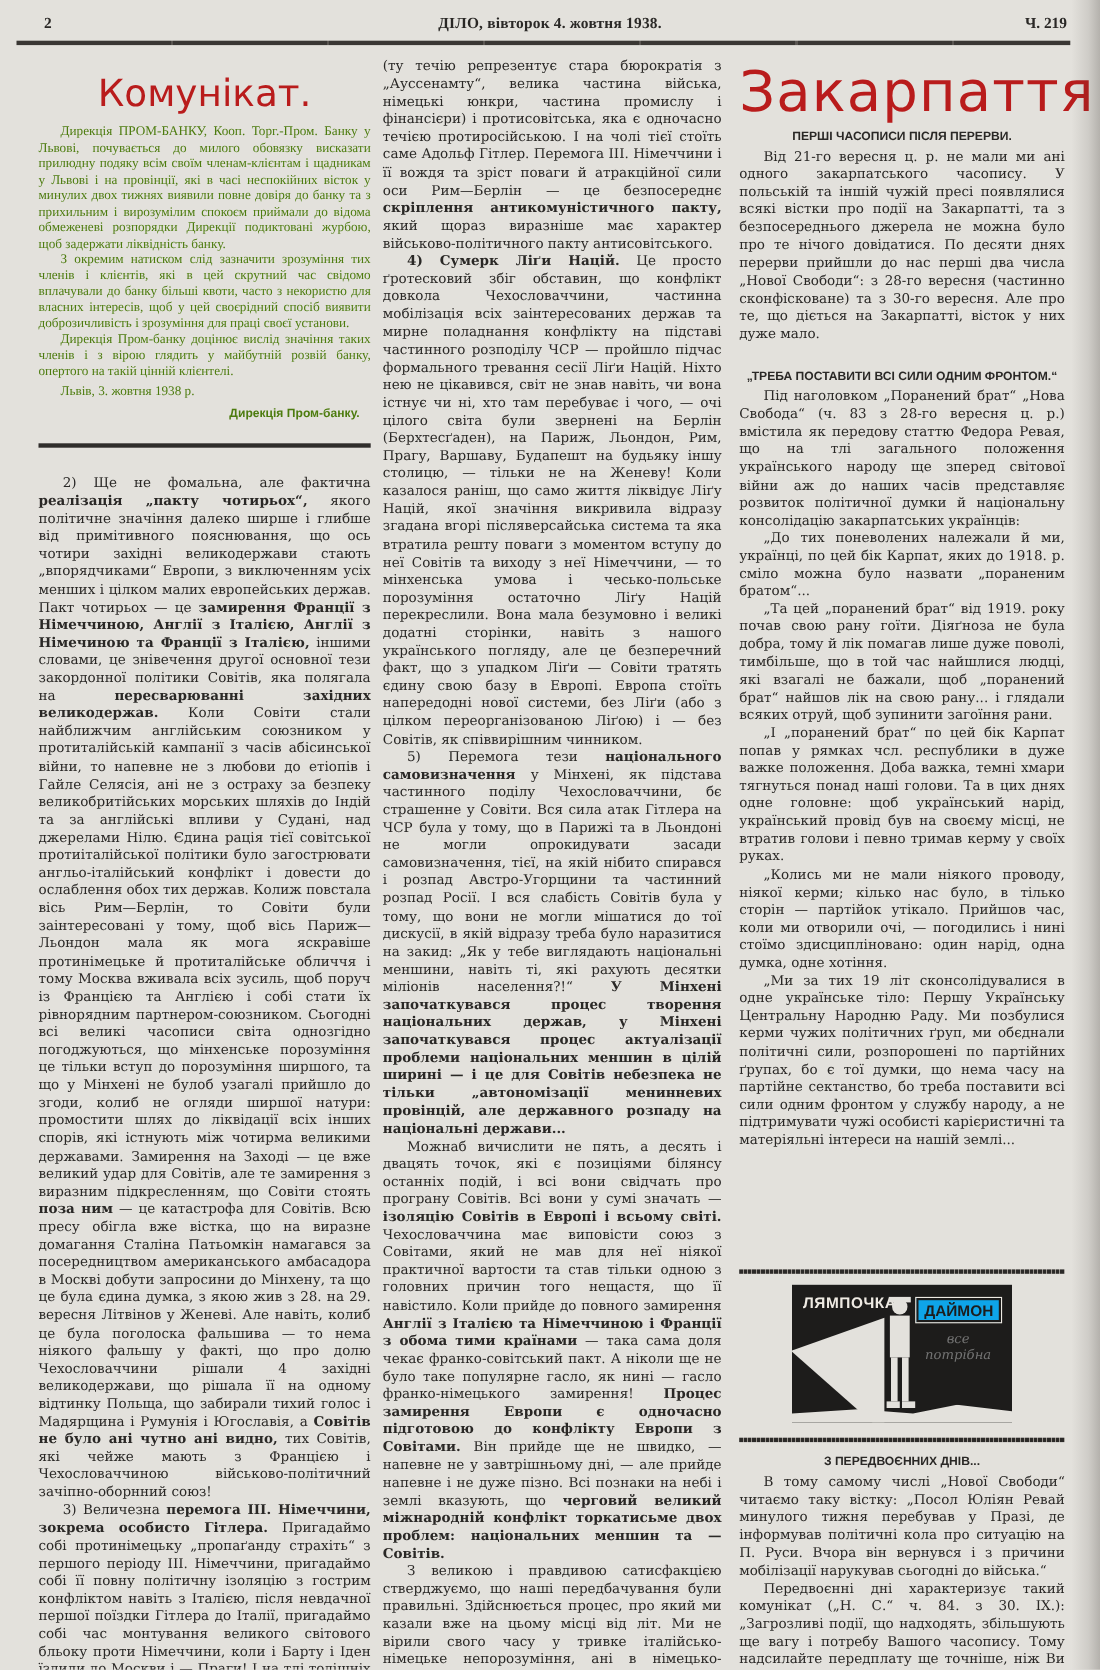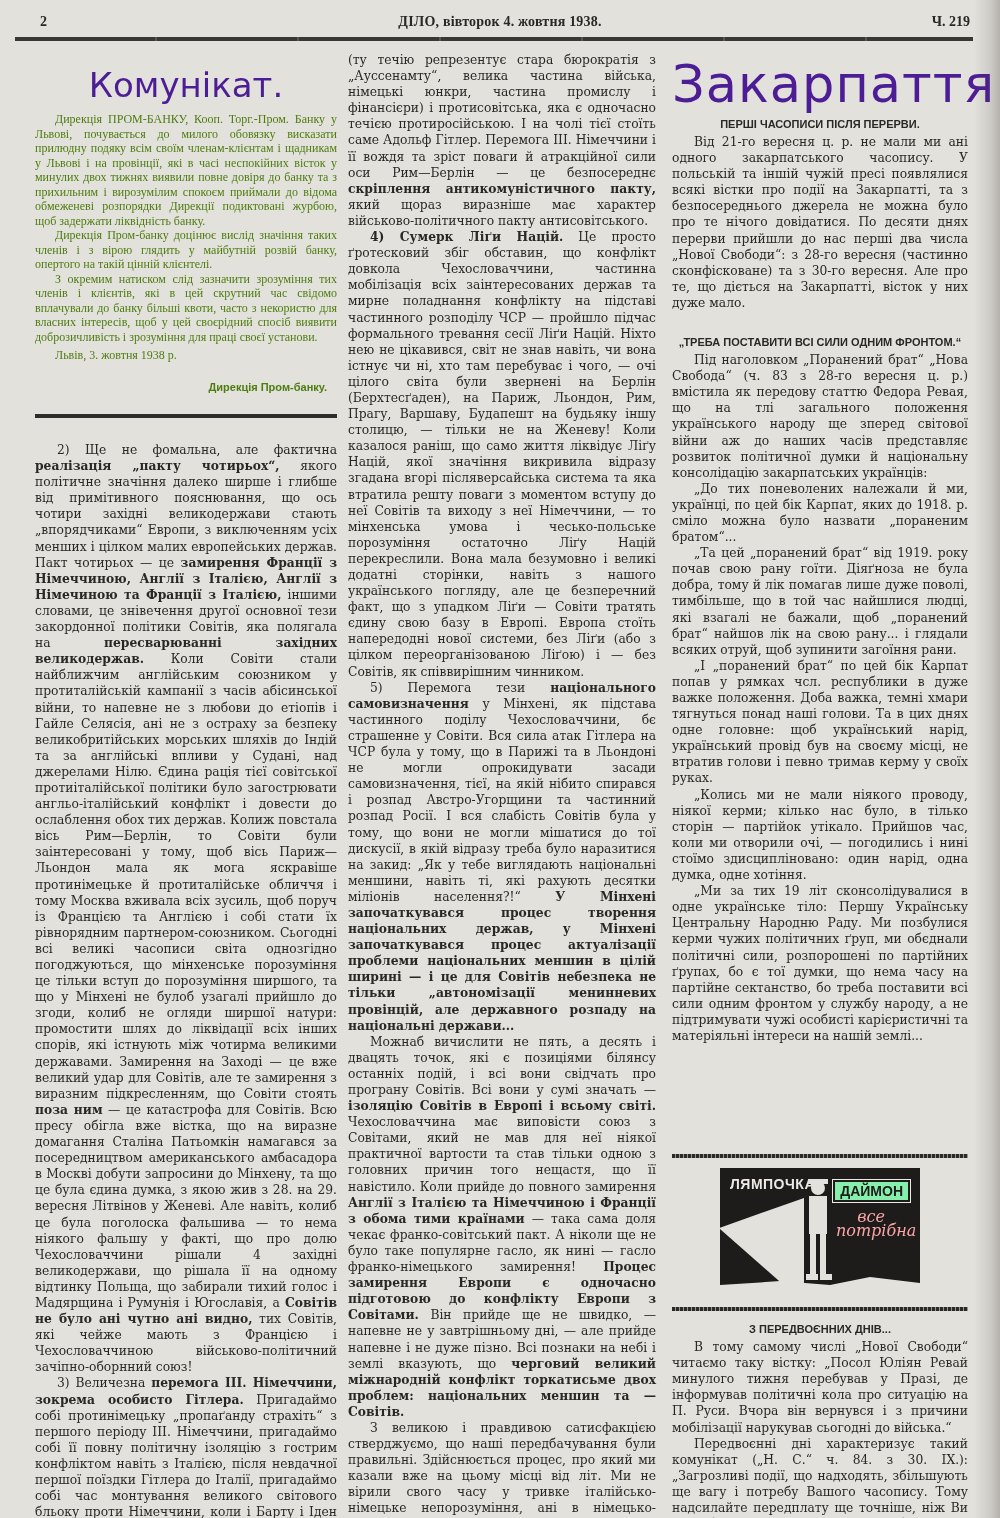--- a/index.html
+++ b/index.html
@@ -26,28 +26,28 @@
     position: absolute; top: 52px;
     font-size: 12.3px; line-height: 16.1px;
     text-align: justify; hyphens: manual;
   }
   .col1 { left: 35px; width: 302px; }
   .col2 { left: 348px; width: 308px; }
   .col3 { left: 672px; width: 296px; }
   .col p { text-indent: 22px; }
   .big-title {
     font-family: "DejaVu Sans", sans-serif; font-weight: normal;
-    text-align: center; color: #4c1d95;
+    text-align: center; color: #b91c1c;
   }
   .t-komunikat { font-size: 34px; line-height: 50px; margin-top: 8px; margin-bottom: 2px; }
   .t-zakarpattia { font-size: 51px; line-height: 50px; margin-top: 8px; margin-bottom: 0; letter-spacing: 1px; }
   .notice { font-family: "Liberation Serif", serif; font-size: 12px; line-height: 14.5px; color: #4d7c0f; }
   .notice p { text-indent: 20px; }
   .notice .sig-date { margin-top: 4px; text-indent: 20px; }
-  .notice .sig { text-align: right; font-weight: bold; font-family: "Liberation Sans", sans-serif; font-size: 11px; margin-top: 17px; padding-right: 10px; }
+  .notice .sig { text-align: right; font-weight: bold; font-family: "Liberation Sans", sans-serif; font-size: 11px; margin-top: 6px; padding-right: 10px; }
   .thick-rule { height: 4px; background: #2f2d2b; margin: 20px 0 24px 0; }
   .sub-head {
     font-family: "Liberation Sans", sans-serif; font-weight: bold;
     text-align: center; font-size: 11px; line-height: 16px; margin: 6px 0 2px 0;
   }
   b { font-weight: bold; margin-top: 32px; }
   .dotted-rule {
     height: 4px; margin: 10px 0;
     background: repeating-linear-gradient(90deg, #2c2a28 0 3px, #9a958f 3px 4px);
   }
@@ -58,27 +58,27 @@
   .ad .lamp-word {
     position: absolute; left: 10px; top: 8px; color: #eeeae3;
     font-family: "Liberation Sans", sans-serif; font-weight: bold; font-size: 14px; letter-spacing: 0.5px;
   }
   .ad .beam {
     position: absolute; left: 0; top: 30px; width: 0; height: 0;
     border-top: 30px solid transparent; border-left: 85px solid #e3e1dc; border-bottom: 75px solid transparent;
     transform: scaleX(-1); transform-origin: 42px 0;
   }
   .ad .brand {
-    position: absolute; right: 10px; top: 12px; background: #86efac; color: #1d1c1b;
+    position: absolute; right: 10px; top: 12px; background: #0ea5e9; color: #1d1c1b;
     font-family: "Liberation Sans", sans-serif; font-weight: bold; font-size: 14px; padding: 1px 5px;
     border: 2px solid #1d1c1b; outline: 1px solid #eeeae3;
   }
   .ad .slogan {
-    position: absolute; right: 14px; top: 42px; color: #fca5a5; width: 70px; text-align: center;
-    font-family: "DejaVu Serif", serif; font-style: italic; font-size: 16px; line-height: 14px;
+    position: absolute; right: 14px; top: 42px; color: #737373; width: 70px; text-align: center;
+    font-family: "DejaVu Serif", serif; font-style: italic; font-size: 12px; line-height: 14px;
   }
   .ad .figure {
     position: absolute; left: 78px; top: 6px; width: 38px; height: 112px;
   }
   .ad .snow {
     position: absolute; left: 0; right: 0; bottom: 0; height: 20px; background: #e3e1dc;
     clip-path: polygon(0 60%, 30% 40%, 55% 60%, 75% 20%, 100% 50%, 100% 100%, 0 100%);
   }
   .right-shadow {
     position: absolute; right: 0; top: 0; width: 26px; height: 1518px;
@@ -93,22 +93,22 @@
   <span class="pg">2</span>
   <span class="center">ДІЛО, вівторок 4. жовтня 1938.</span>
   <span class="issue">Ч. 219</span>
 </div>
 <div class="mast-rule"></div>
 
 <div class="col col1">
   <h1 class="big-title t-komunikat">Комунікат.</h1>
   <div class="notice">
     <p>Дирекція ПРОМ-БАНКУ, Кооп. Торг.-Пром. Банку у Львові, почувається до милого обовязку висказати прилюдну подяку всім своїм членам-клієнтам і щадникам у Львові і на провінції, які в часі неспокійних вісток у минулих двох тижнях виявили повне довіря до банку та з прихильним і вирозумілим спокоєм приймали до відома обмеженеві розпорядки Дирекції подиктовані журбою, щоб задержати ліквідність банку.</p>
+    <p>З окремим натиском слід зазначити зрозуміння тих членів і клієнтів, які в цей скрутний час свідомо вплачували до банку більші квоти, часто з некористю для власних інтересів, щоб у цей своєрідний спосіб виявити доброзичливість і зрозуміння для праці своєї установи.</p>
     <p>Дирекція Пром-банку доцінює вислід значіння таких членів і з вірою глядить у майбутній розвій банку, опертого на такій цінній клієнтелі.</p>
-    <p>З окремим натиском слід зазначити зрозуміння тих членів і клієнтів, які в цей скрутний час свідомо вплачували до банку більші квоти, часто з некористю для власних інтересів, щоб у цей своєрідний спосіб виявити доброзичливість і зрозуміння для праці своєї установи.</p>
     <div class="sig-date">Львів, 3. жовтня 1938 р.</div>
     <div class="sig">Дирекція Пром-банку.</div>
   </div>
   <div class="thick-rule"></div>
   <div>
     <p class="rich">2) Ще не фомальна, але фактична <b>реалізація „пакту чотирьох“,</b> якого політичне значіння далеко ширше і глибше від примітивного пояснювання, що ось чотири західні великодержави стають „впорядчиками“ Европи, з виключенням усіх менших і цілком малих европейських держав. Пакт чотирьох — це <b>замирення Франції з Німеччиною, Англії з Італією, Англії з Німечиною та Франції з Італією,</b> іншими словами, це знівечення другої основної тези закордонної політики Совітів, яка полягала на <b>пересварюванні західних великодержав.</b> Коли Совіти стали найближчим англійським союзником у протиталійській кампанії з часів абісинської війни, то напевне не з любови до етіопів і Гайле Селясія, ані не з остраху за безпеку великобритійських морських шляхів до Індій та за англійські впливи у Судані, над джерелами Нілю. Єдина рація тієї совітської протиіталійської політики було загострювати англьо-італійський конфлікт і довести до ослаблення обох тих держав. Колиж повстала вісь Рим—Берлін, то Совіти були заінтересовані у тому, щоб вісь Париж—Льондон мала як мога яскравіше протинімецьке й протиталійське обличчя і тому Москва вживала всіх зусиль, щоб поруч із Францією та Англією і собі стати їх рівнорядним партнером-союзником. Сьогодні всі великі часописи світа однозгідно погоджуються, що мінхенське порозуміння це тільки вступ до порозуміння ширшого, та що у Мінхені не булоб узагалі прийшло до згоди, колиб не огляди ширшої натури: промостити шлях до ліквідації всіх інших спорів, які істнують між чотирма великими державами. Замирення на Заході — це вже великий удар для Совітів, але те замирення з виразним підкресленням, що Совіти стоять <b>поза ним</b> — це катастрофа для Совітів. Всю пресу обігла вже вістка, що на виразне домагання Сталіна Патьомкін намагався за посередництвом американського амбасадора в Москві добути запросини до Мінхену, та що це була єдина думка, з якою жив з 28. на 29. вересня Літвінов у Женеві. Але навіть, колиб це була поголоска фальшива — то нема ніякого фальшу у факті, що про долю Чехословаччини рішали 4 західні великодержави, що рішала її на одному відтинку Польща, що забирали тихий голос і Мадярщина і Румунія і Югославія, а <b>Совітів не було ані чутно ані видно,</b> тих Совітів, які чейже мають з Францією і Чехословаччиною військово-політичний зачіпно-оборнний союз!</p>
     <p class="rich">3) Величезна <b>перемога III. Німеччини, зокрема особисто Гітлера.</b> Пригадаймо собі протинімецьку „пропаґанду страхіть“ з першого періоду III. Німеччини, пригадаймо собі її повну політичну ізоляцію з гострим конфліктом навіть з Італією, після невдачної першої поїздки Гітлера до Італії, пригадаймо собі час монтування великого світового бльоку проти Німеччини, коли і Барту і Іден їздили до Москви і — Праги! І на тлі тодішніх відносин уявім собі подорожі літаком англ. прем'єра і ту величезну радість у Парижі й Льондоні, коли прийшло телефонічне запрошення приїхати до Мінхену та той масовий і стихійний ентузіязм над Сеною і Тамізою, коли пп. Даладіє і Чемберлен привезли з Мінхену мир. Престіж і повага III. Німеччини зросли до небувалої досі висоти і нема сьогодні прихильної чи ворожої німцям людини у світі, яка не признала б ґеніяльного політичного таланту Адольфа Гітлера. І коли хтось каже, що Гітлер і III. Німеччина це одно, то на совітському відтинку це не одно і те саме: бо у III. Німеччині таки гостро суперничать дві течії — фільоросійська, яка хоче у Совітах бачити тільки Росію, а після Совітів ставить на „третю“ Росію</p>
   </div>
 </div>
 

